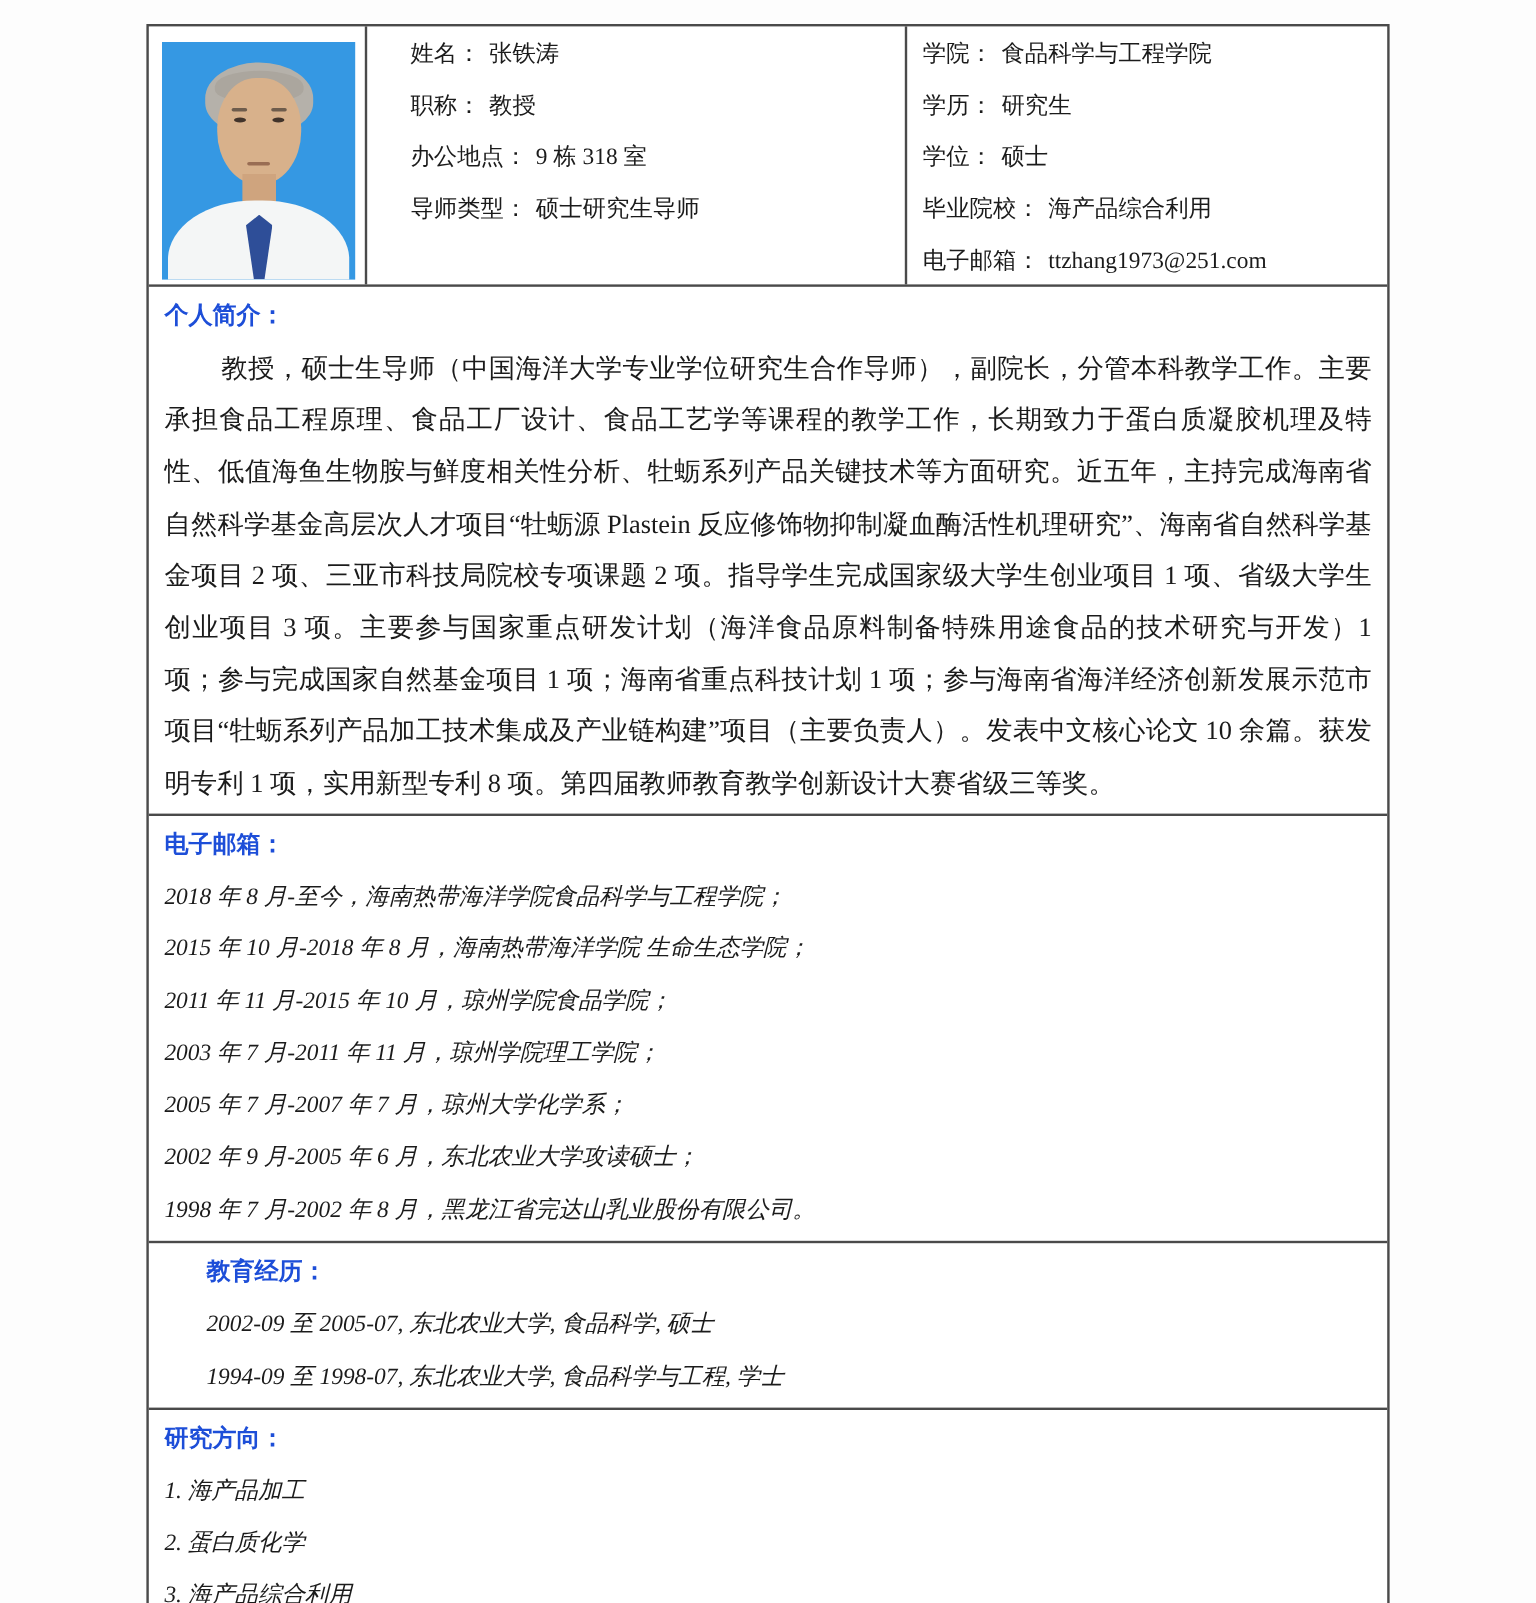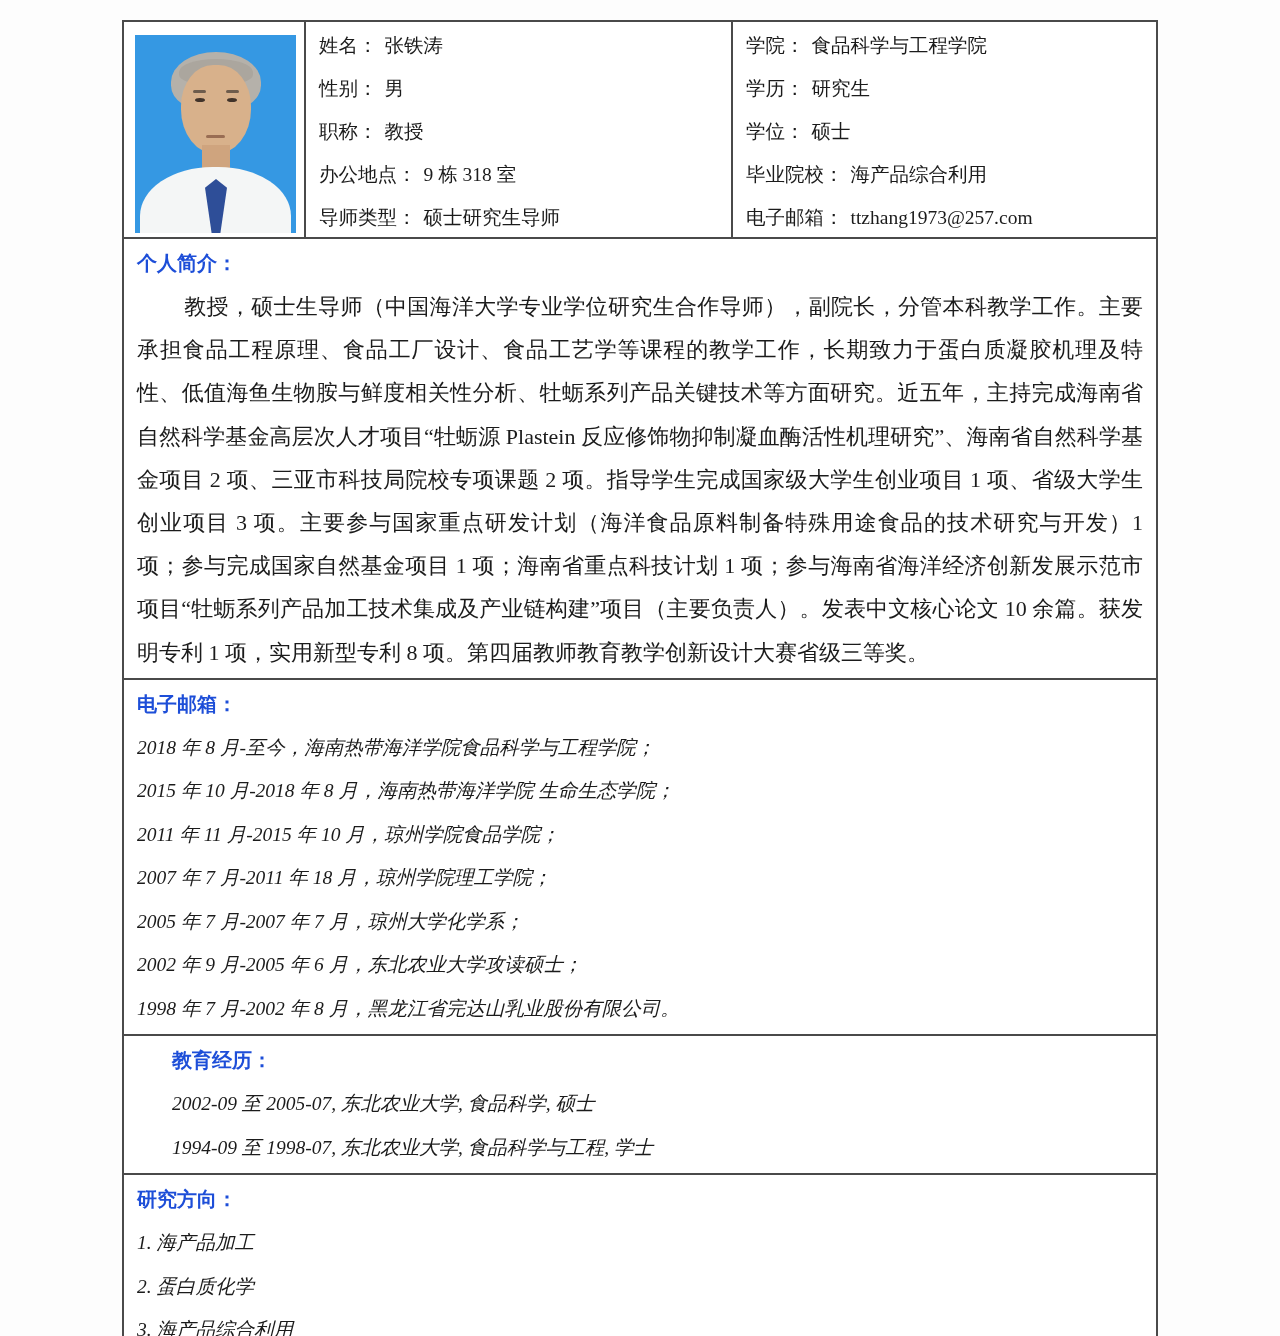--- a/index.html
+++ b/index.html
@@ -18,21 +18,21 @@
     box-shadow:0 3px 0 rgba(0,0,0,0.18);
     box-sizing:border-box;
   }
   .row{border-bottom:2px solid #4a4a4a;}
   .row:last-child{border-bottom:none;}
 
   
   .head{display:flex;height:217px;box-sizing:border-box;}
   .photo-cell{width:182px;border-right:2px solid #4a4a4a;box-sizing:border-box;flex:none;}
   .info-cell{padding:2px 0 0 13px;box-sizing:border-box;}
-  .info-left{width:427px;border-right:2px solid #4a4a4a;flex:none;}
+  .info-left{width:427px;border-right:2px solid #4a4a4a;flex:none;margin-left:23px;}
   .info-right{flex:1;}
   .field{line-height:43px;font-size:19.5px;white-space:nowrap;}
   .field .lab{margin-right:7px;}
 
   
   .photo{position:relative;width:161px;height:198px;margin:13px 0 0 11px;background:#3598e3;overflow:hidden;}
   .hair{position:absolute;left:36px;top:17px;width:90px;height:60px;background:#b5b1aa;border-radius:50% 50% 44% 44%;}
   .face{position:absolute;left:46px;top:30px;width:70px;height:89px;background:#d8b18b;border-radius:46% 46% 50% 50%;}
   .fringe{position:absolute;left:44px;top:24px;width:74px;height:26px;background:#aba69e;border-radius:50% 50% 40% 40%;}
   .eye{position:absolute;top:63px;width:10px;height:4px;background:#41332a;border-radius:50%;}
@@ -79,23 +79,20 @@
         <div class="shirt"></div>
         <div class="tie"></div>
       </div>
     </div>
 
     <div class="info-cell info-left">
       <div class="field">
         <span class="lab">姓名：</span><span>张铁涛</span>
       </div>
       <div class="field">
-        <span class="lab">性别：</span><span>男</span>
-      </div>
-      <div class="field">
         <span class="lab">职称：</span><span>教授</span>
       </div>
       <div class="field">
         <span class="lab">办公地点：</span><span>9 栋 318 室</span>
       </div>
       <div class="field">
         <span class="lab">导师类型：</span><span>硕士研究生导师</span>
       </div>
     </div>
 
@@ -106,36 +103,36 @@
       <div class="field">
         <span class="lab">学历：</span><span>研究生</span>
       </div>
       <div class="field">
         <span class="lab">学位：</span><span>硕士</span>
       </div>
       <div class="field">
         <span class="lab">毕业院校：</span><span>海产品综合利用</span>
       </div>
       <div class="field">
-        <span class="lab">电子邮箱：</span><span>ttzhang1973@257.com</span>
+        <span class="lab">电子邮箱：</span><span>ttzhang1973@251.com</span>
       </div>
     </div>
   </div>
 
   <div class="row section sec-intro">
     <div class="sec-title">个人简介：</div>
     <p class="para">教授，硕士生导师（中国海洋大学专业学位研究生合作导师），副院长，分管本科教学工作。主要承担食品工程原理、食品工厂设计、食品工艺学等课程的教学工作，长期致力于蛋白质凝胶机理及特性、低值海鱼生物胺与鲜度相关性分析、牡蛎系列产品关键技术等方面研究。近五年，主持完成海南省自然科学基金高层次人才项目“牡蛎源 Plastein 反应修饰物抑制凝血酶活性机理研究”、海南省自然科学基金项目 2 项、三亚市科技局院校专项课题 2 项。指导学生完成国家级大学生创业项目 1 项、省级大学生创业项目 3 项。主要参与国家重点研发计划（海洋食品原料制备特殊用途食品的技术研究与开发）1 项；参与完成国家自然基金项目 1 项；海南省重点科技计划 1 项；参与海南省海洋经济创新发展示范市项目“牡蛎系列产品加工技术集成及产业链构建”项目（主要负责人）。发表中文核心论文 10 余篇。获发明专利 1 项，实用新型专利 8 项。第四届教师教育教学创新设计大赛省级三等奖。</p>
   </div>
 
   <div class="row section sec-work">
     <div class="sec-title">电子邮箱：</div>
     <div class="item">2018 年 8 月-至今，海南热带海洋学院食品科学与工程学院；</div>
     <div class="item">2015 年 10 月-2018 年 8 月，海南热带海洋学院 生命生态学院；</div>
     <div class="item">2011 年 11 月-2015 年 10 月，琼州学院食品学院；</div>
-    <div class="item">2007 年 7 月-2011 年 18 月，琼州学院理工学院；</div>
+    <div class="item">2003 年 7 月-2011 年 11 月，琼州学院理工学院；</div>
     <div class="item">2005 年 7 月-2007 年 7 月，琼州大学化学系；</div>
     <div class="item">2002 年 9 月-2005 年 6 月，东北农业大学攻读硕士；</div>
     <div class="item">1998 年 7 月-2002 年 8 月，黑龙江省完达山乳业股份有限公司。</div>
   </div>
 
   <div class="row section sec-edu">
     <div class="sec-title">教育经历：</div>
     <div class="item">2002-09 至 2005-07, 东北农业大学, 食品科学, 硕士</div>
     <div class="item">1994-09 至 1998-07, 东北农业大学, 食品科学与工程, 学士</div>
   </div>

